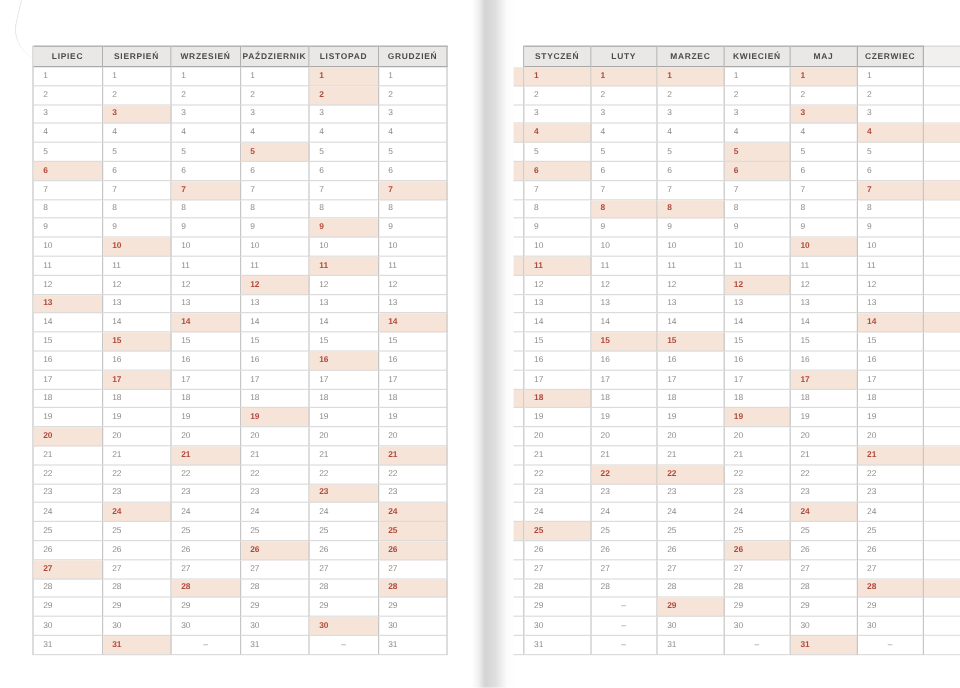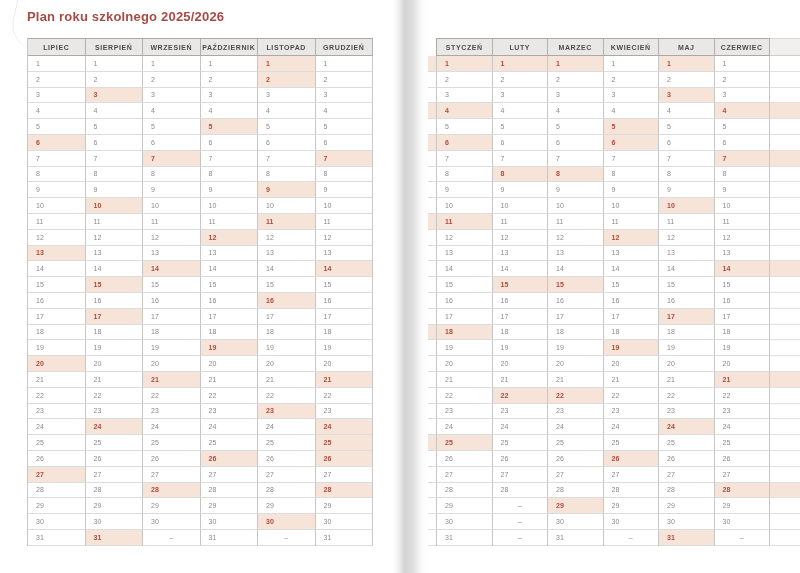--- a/index.html
+++ b/index.html
@@ -57,21 +57,20 @@
     background:linear-gradient(90deg, rgba(255,255,255,0) 0%, rgba(186,186,186,0.18) 14%,
       rgba(168,168,168,0.50) 30%, rgba(178,178,178,0.42) 52%, rgba(235,235,235,0.15) 78%,
       rgba(255,255,255,0) 100%);
   }
 </style>
 </head>
 <body>
 
 <div style="position:absolute;inset:0;">
   <div class="curl"></div>
-  <h1 class="title">Plan roku szkolnego 2025/2026</h1>
   <div class="cal left" id="page-0">
       <div class="hdr">LIPIEC</div>
       <div class="hdr">SIERPIEŃ</div>
       <div class="hdr">WRZESIEŃ</div>
       <div class="hdr">PAŹDZIERNIK</div>
       <div class="hdr">LISTOPAD</div>
       <div class="hdr">GRUDZIEŃ</div>
       <div class="cell">1</div>
       <div class="cell">1</div>
       <div class="cell">1</div>

